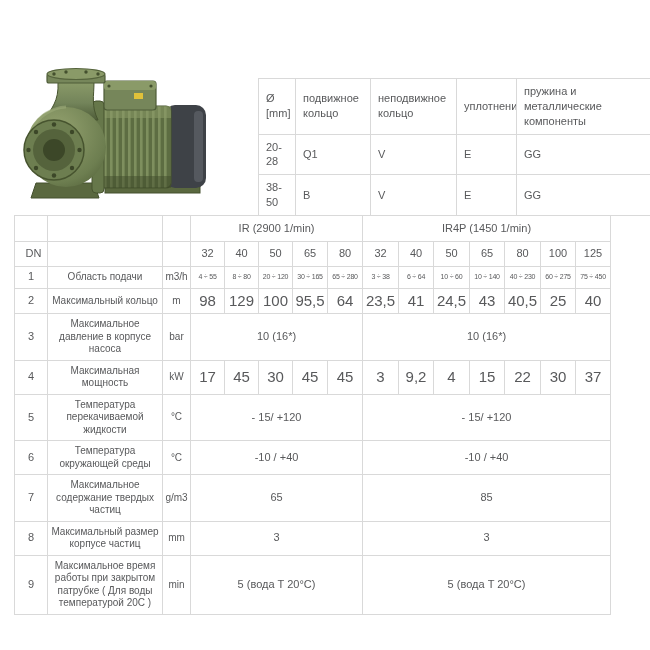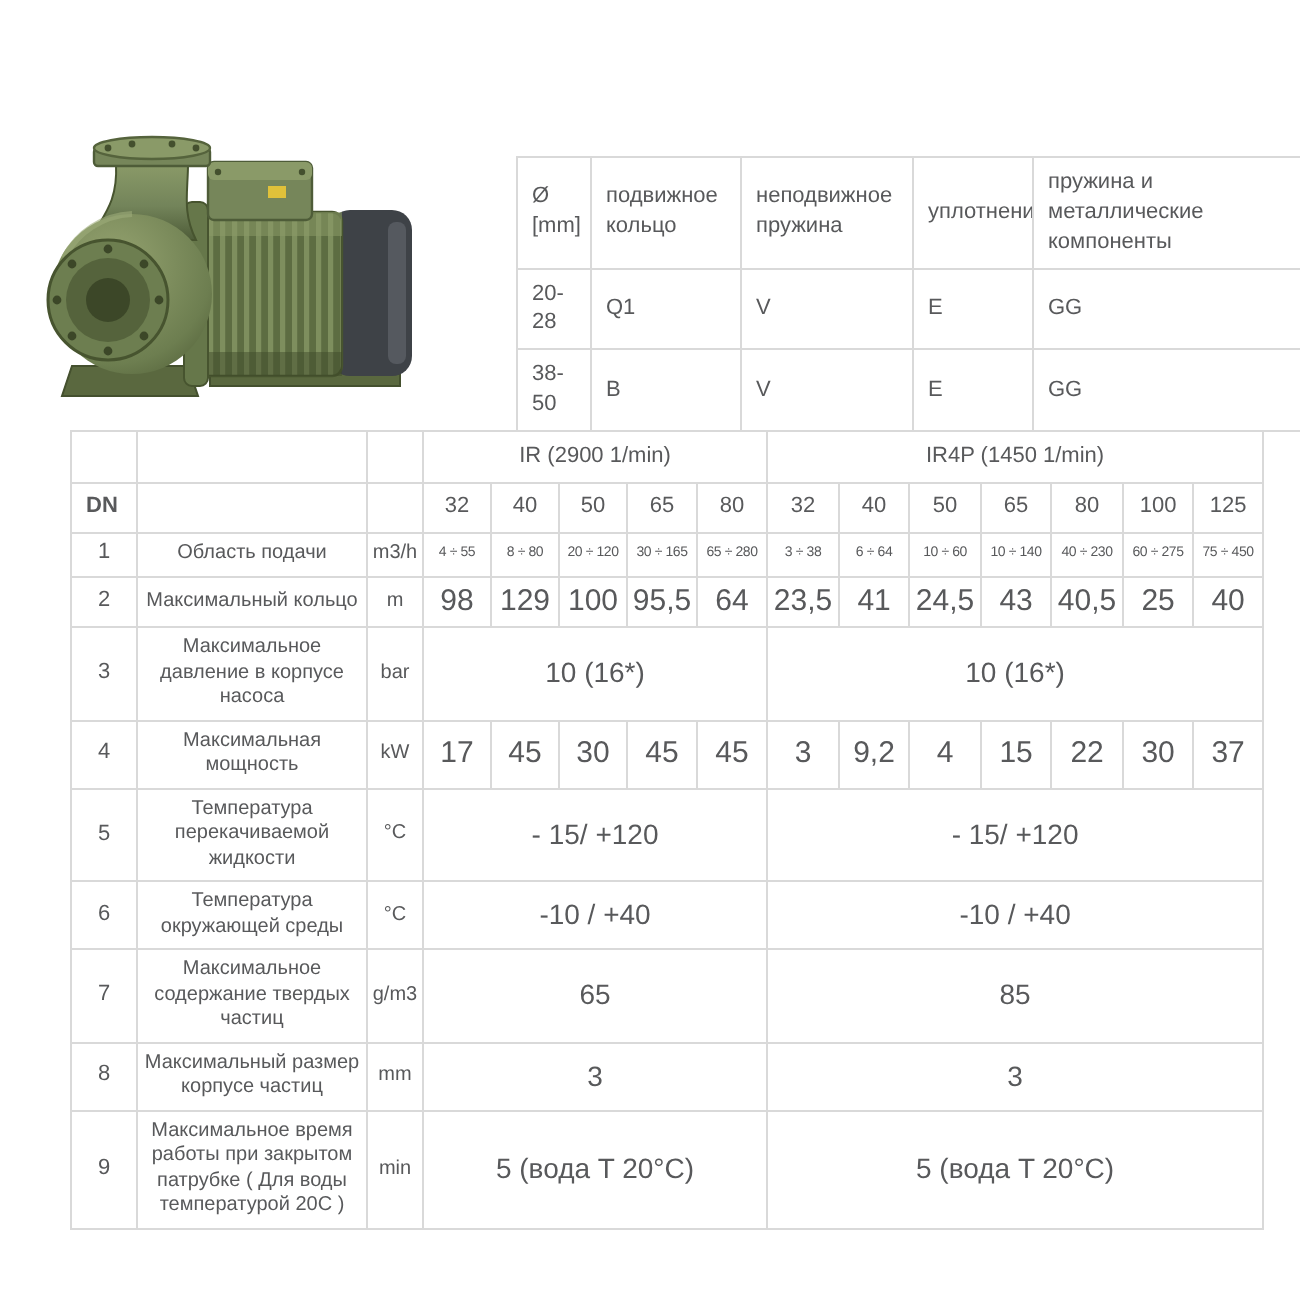--- a/index.html
+++ b/index.html
@@ -14,31 +14,31 @@
   td,th{border:1px solid #d9d9d9;font-weight:normal;vertical-align:middle;
         color:#58595b;overflow:hidden;}
 
   
   .seal-table{position:absolute;left:222px;top:78px;width:406px;font-size:11px;margin-left:36px;}
   .seal-table th,.seal-table td{text-align:left;padding:5px 7px;line-height:1.35;}
   .seal-table thead th{height:30px;}
   .seal-table tbody td{height:18px;}
 
   
-  .spec-table{position:absolute;left:35px;top:215px;width:596px;font-size:11px;}
+  .spec-table{position:absolute;left:14px;top:215px;width:596px;font-size:11px;}
   .spec-table td,.spec-table th{text-align:center;padding:3px 2px;line-height:1.25;}
   .spec-table .group-cell{height:19px;font-size:11px;}
-  .spec-table .dn-cell{text-align:left;padding-left:7px;font-weight:bold;}
+  .spec-table .dn-cell{text-align:center;padding-left:7px;}
   .spec-table .size-cell{height:18px;}
   .spec-table .label-cell{font-size:10px;padding:4px 3px;}
   .spec-table .num-cell{font-size:11px;}
   .spec-table .unit-cell{font-size:10px;margin-left:25px;}
   .spec-table .range-cell{font-size:7px;letter-spacing:-0.2px;padding:4px 0;}
   .spec-table .val-cell{font-size:15px;}
-  .spec-table .span-cell{font-size:14px;}
+  .spec-table .span-cell{font-size:11px;}
 </style>
 </head>
 <body>
 
 <div id="page">
 
   <div class="pump-wrap">
     <svg viewBox="0 0 205 145" width="205" height="145">
       <defs>
         <linearGradient id="gBody" x1="0" y1="0" x2="0" y2="1">
@@ -106,21 +106,21 @@
       <col style="width:37px">
         <col style="width:75px">
         <col style="width:86px">
       <col style="width:60px">
         <col style="width:148px">
     </colgroup>
     <thead>
         <tr id="seal-head">
           <th>Ø [mm]</th>
           <th>подвижное кольцо</th>
-          <th>неподвижное пружина</th>
+          <th>неподвижное кольцо</th>
           <th>уплотнение</th>
           <th>пружина и металлические компоненты</th>
         </tr>
       </thead>
     <tbody id="seal-body">
         <tr>
           <td>20-28</td>
           <td>Q1</td>
           <td>V</td>
           <td>E</td>

